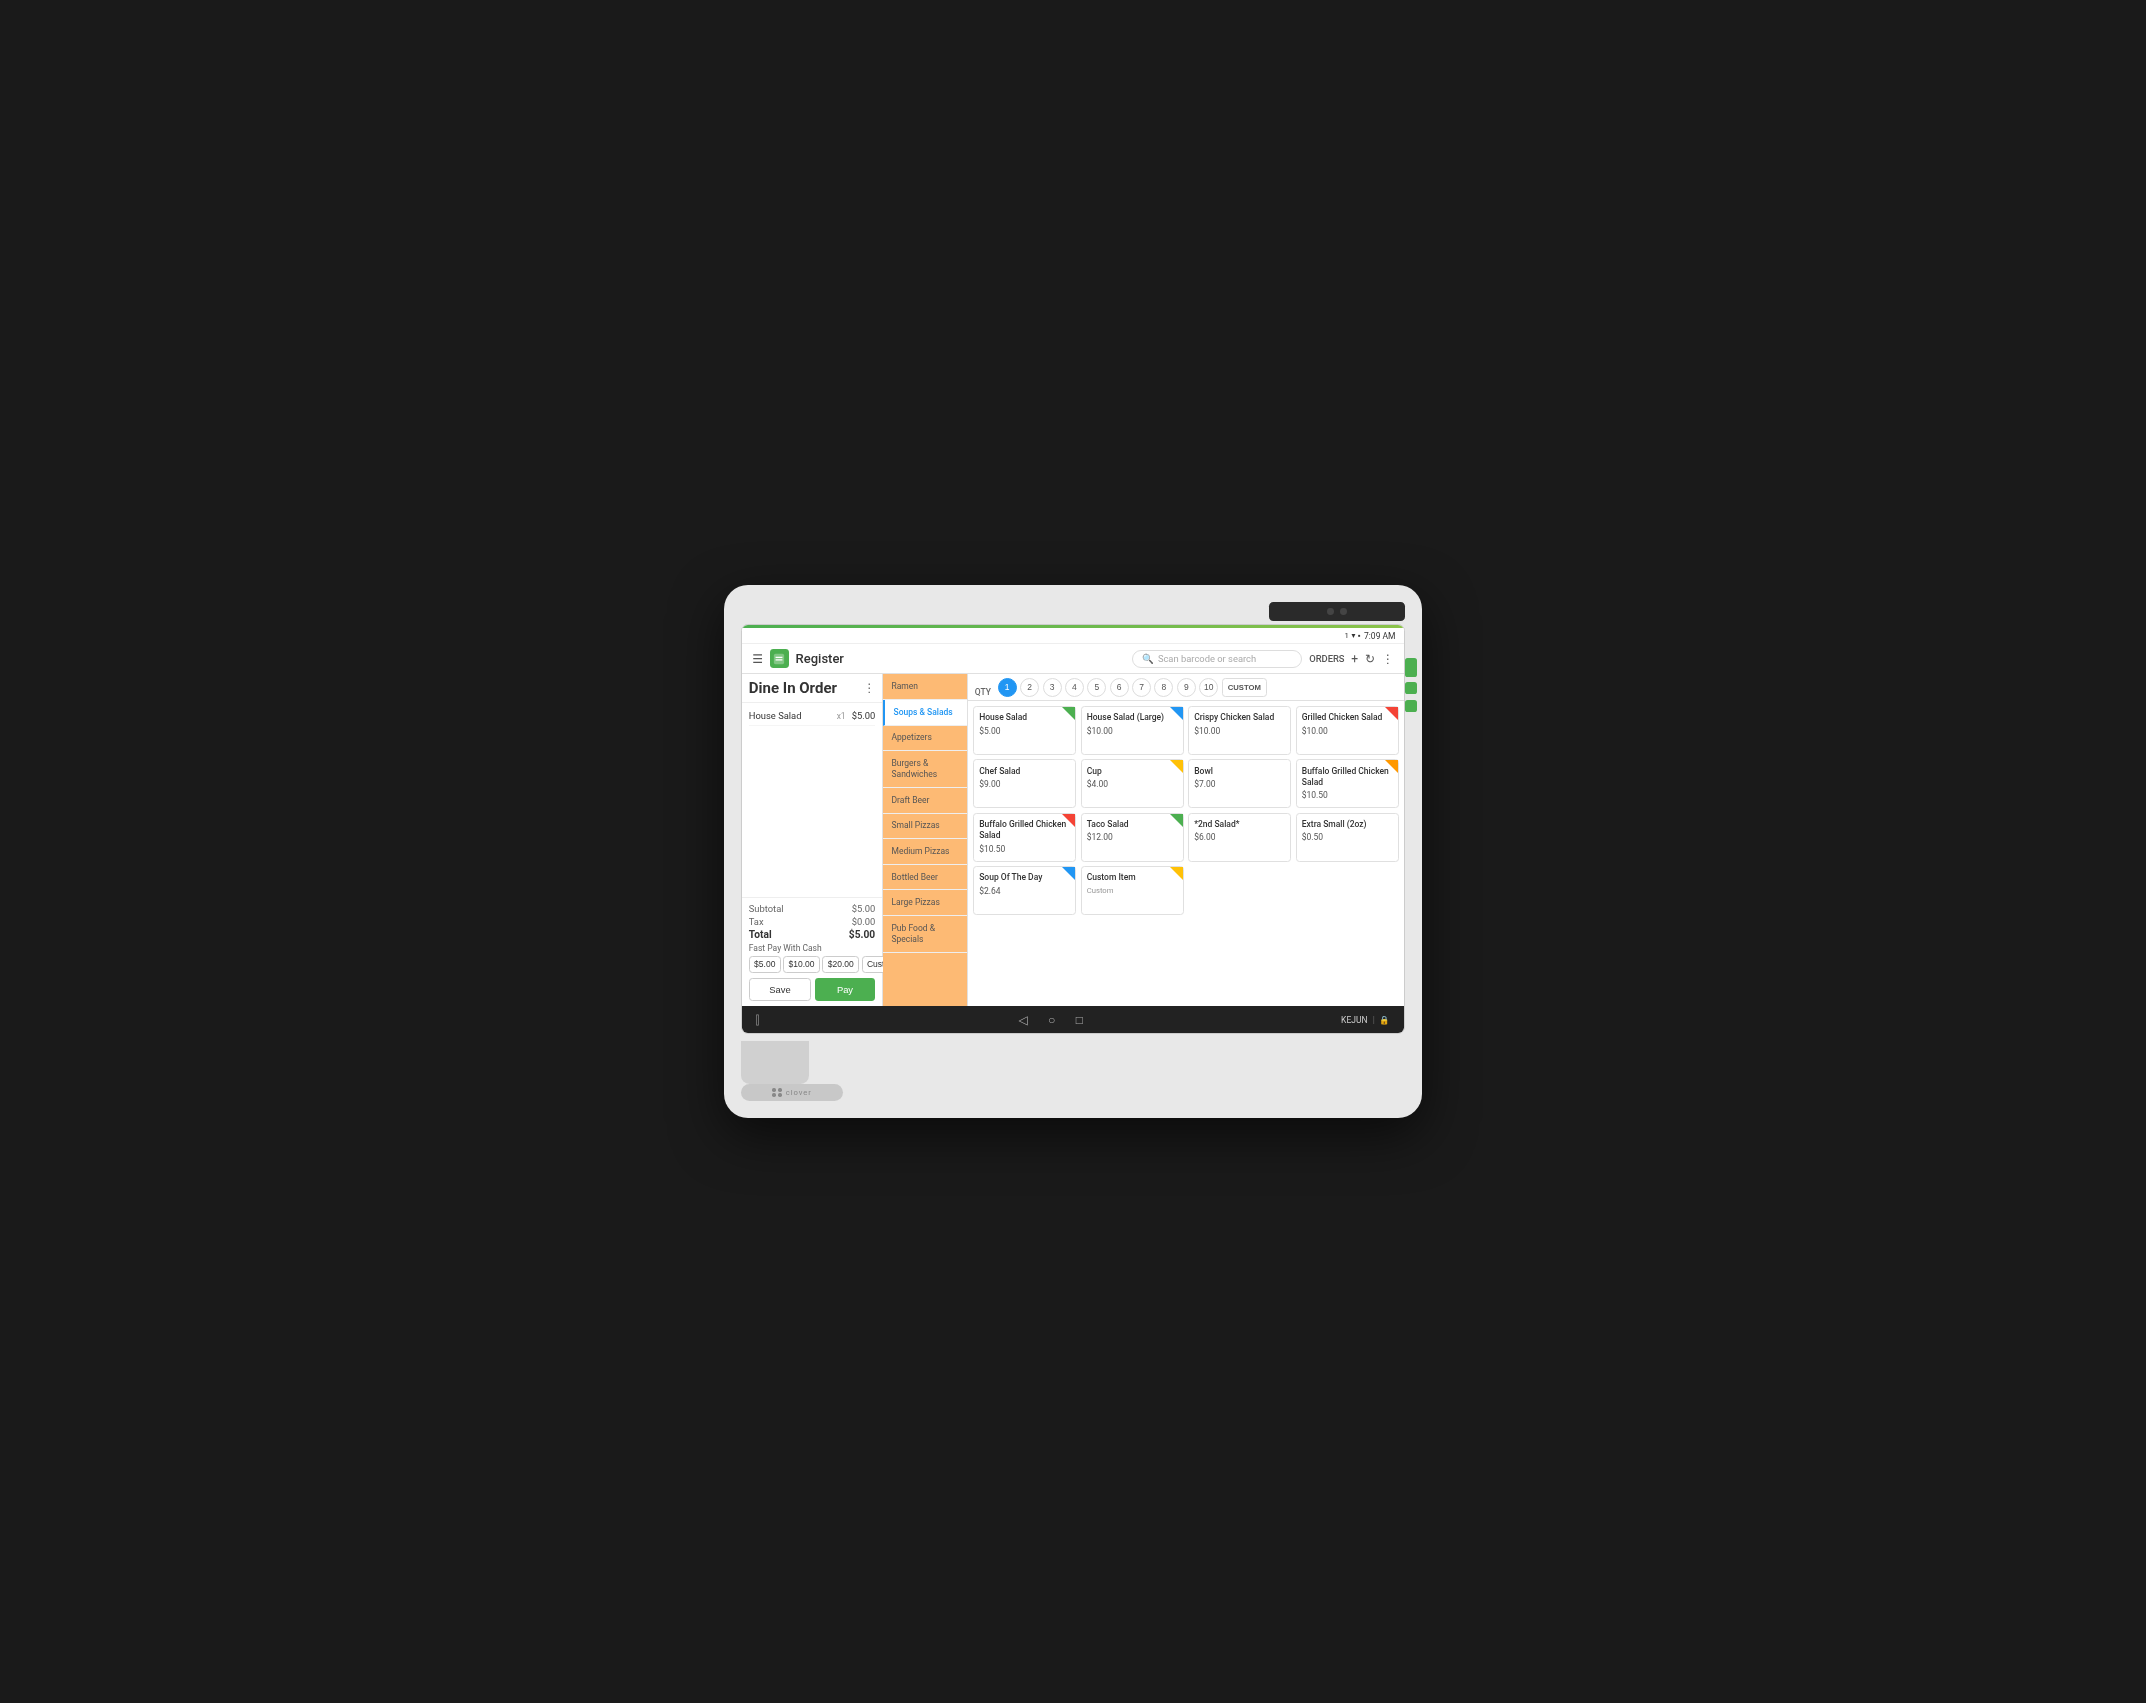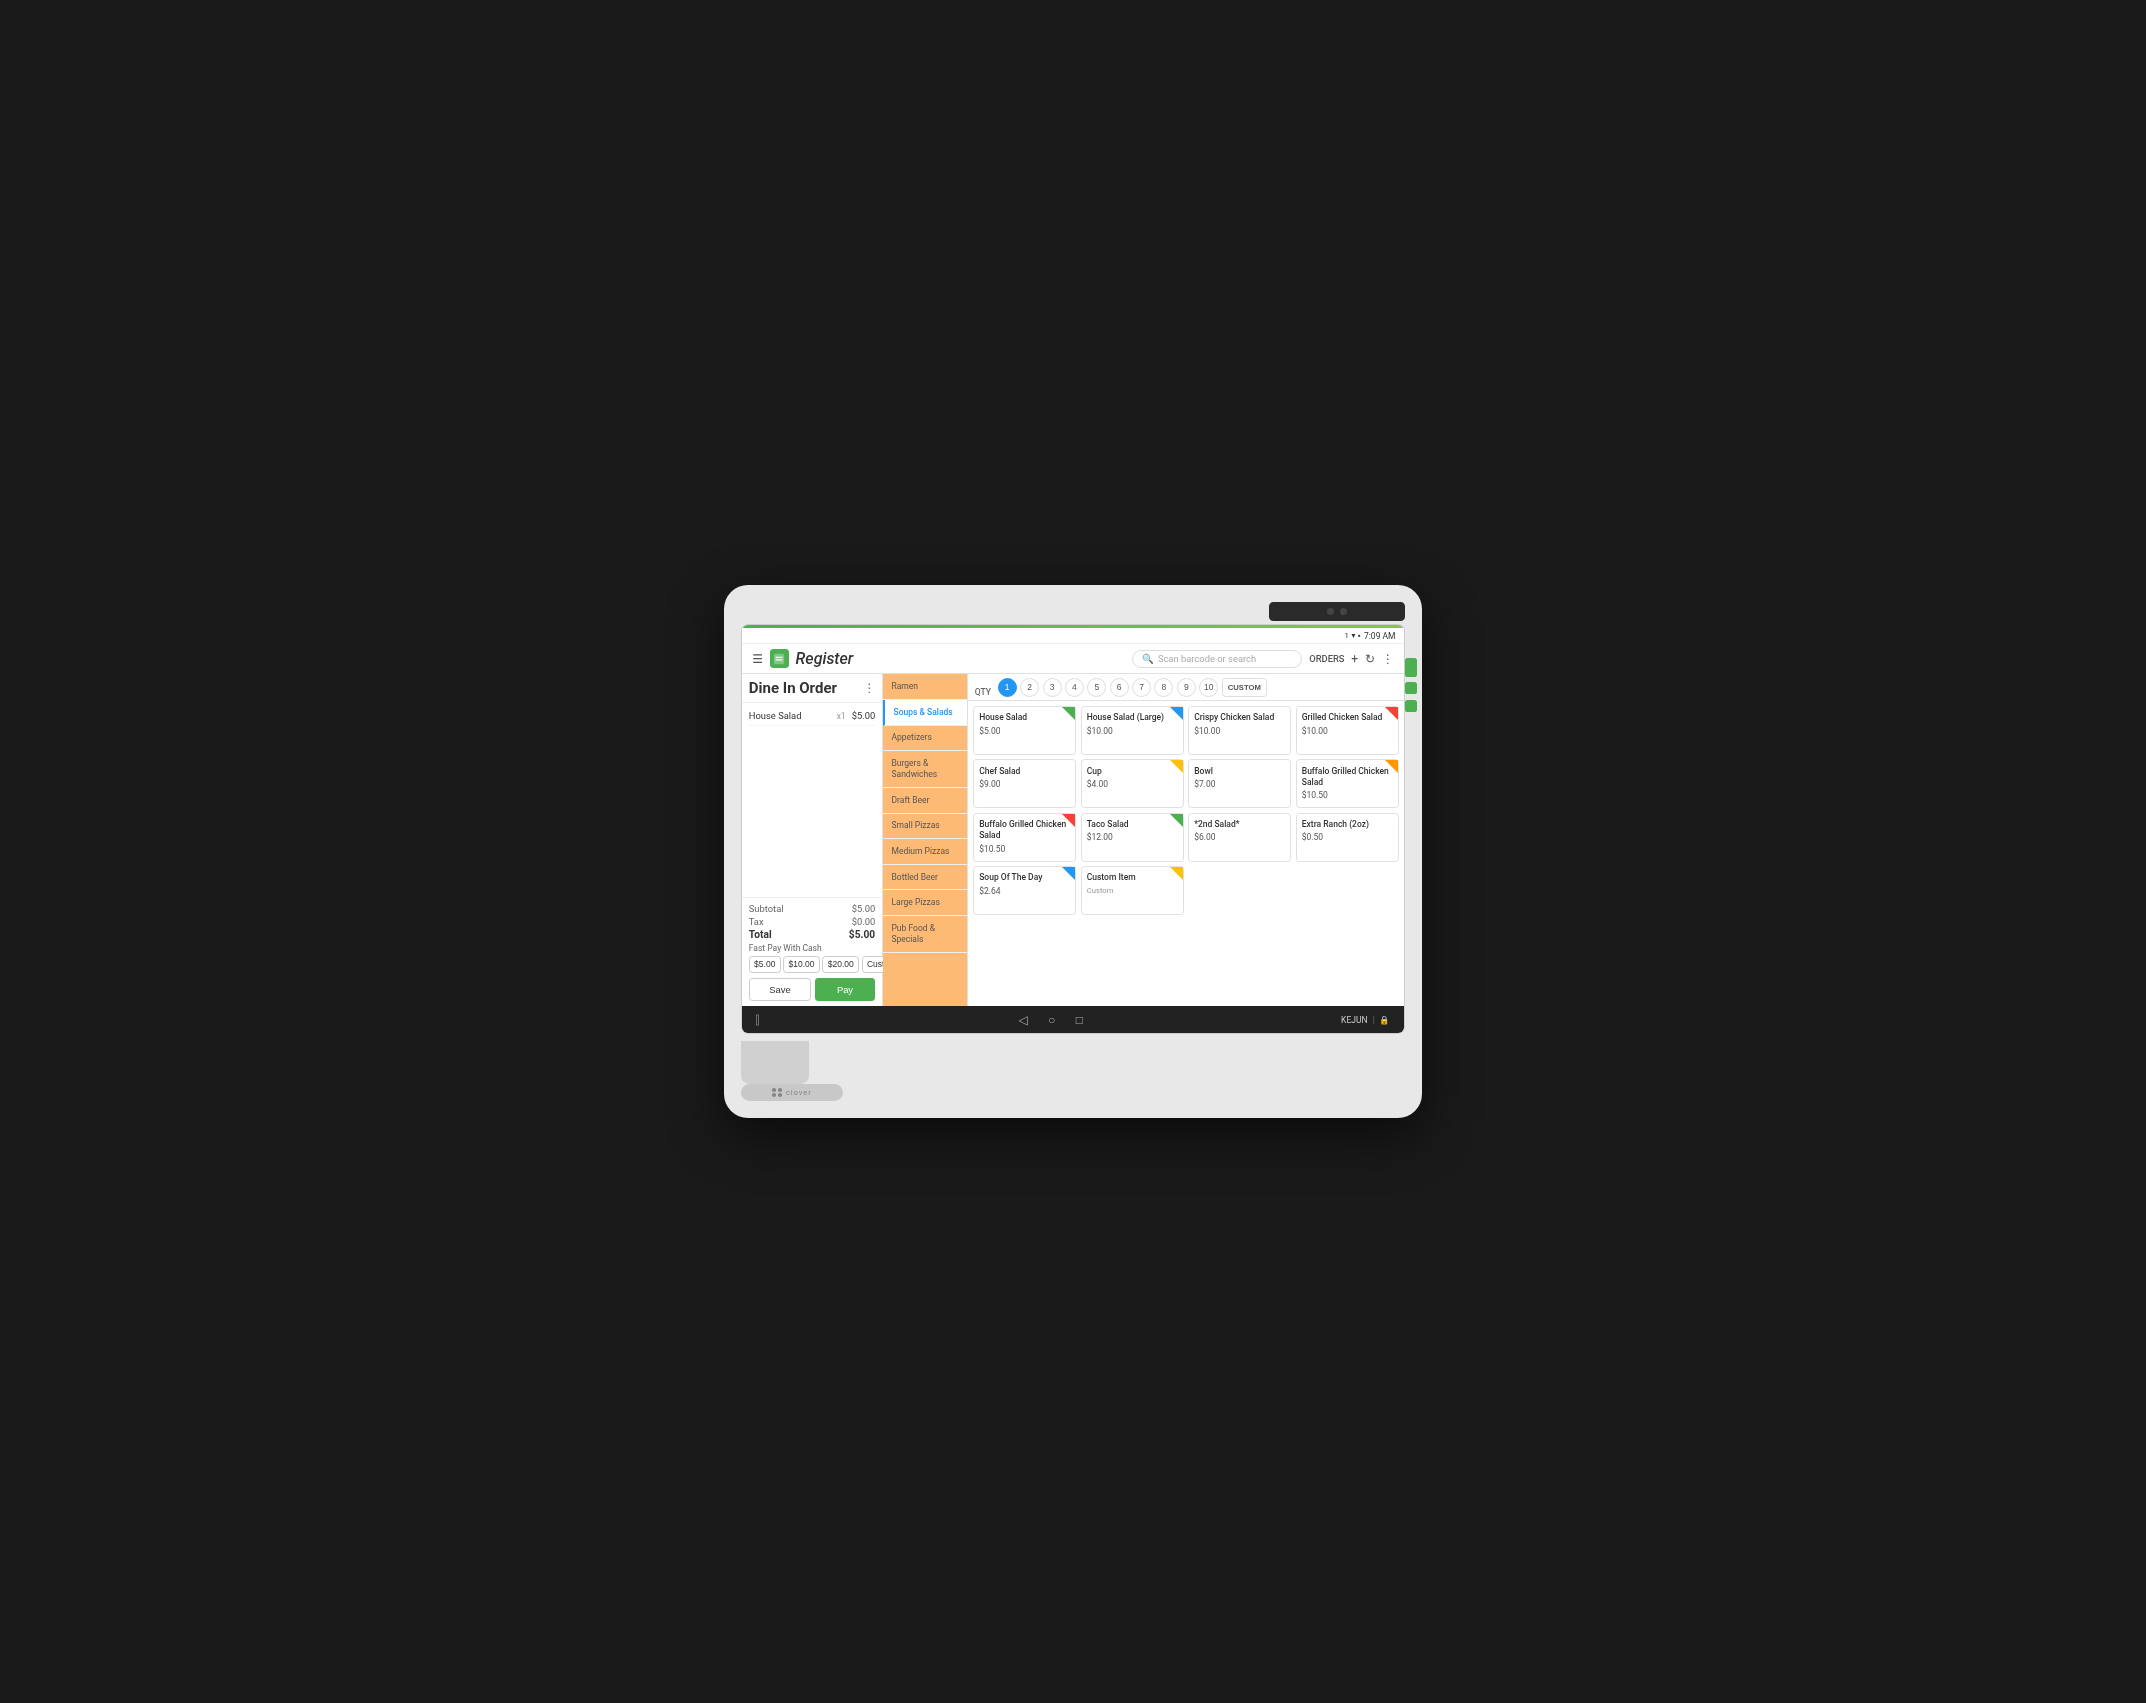--- a/index.html
+++ b/index.html
@@ -78,21 +78,21 @@
       width: 19px;
       height: 19px;
       background: #4CAF50;
       border-radius: 3.4px;
       display: flex;
       align-items: center;
       justify-content: center;
       font-size: 8.5px;
       color: white;
     }
-    .app-title { font-size: 16px; font-weight: 500; color: #333; flex: 1; font-style: italic; }
+    .app-title { font-size: 13px; font-weight: 500; color: #333; flex: 1; }
     .search-bar {
       display: flex;
       align-items: center;
       border: 0.9px solid #ddd;
       border-radius: 17px;
       padding: 2.6px 8.5px;
       gap: 4.3px;
       flex: 0 0 170px;
     }
     .search-icon { color: #999; font-size: 9.4px; }
@@ -555,21 +555,21 @@
               <div class="product-name">Taco Salad</div>
               <div class="product-price">$12.00</div>
             </div>
 
             <div class="product-card">
               <div class="product-name">*2nd Salad*</div>
               <div class="product-price">$6.00</div>
             </div>
 
             <div class="product-card">
-              <div class="product-name">Extra Ranch (2oz)</div>
+              <div class="product-name">Extra Small (2oz)</div>
               <div class="product-price">$0.50</div>
             </div>
 
             <div class="product-card">
               <div class="corner-flag blue"></div>
               <div class="product-name">Soup Of The Day</div>
               <div class="product-price">$2.64</div>
             </div>
 
             <div class="product-card">

